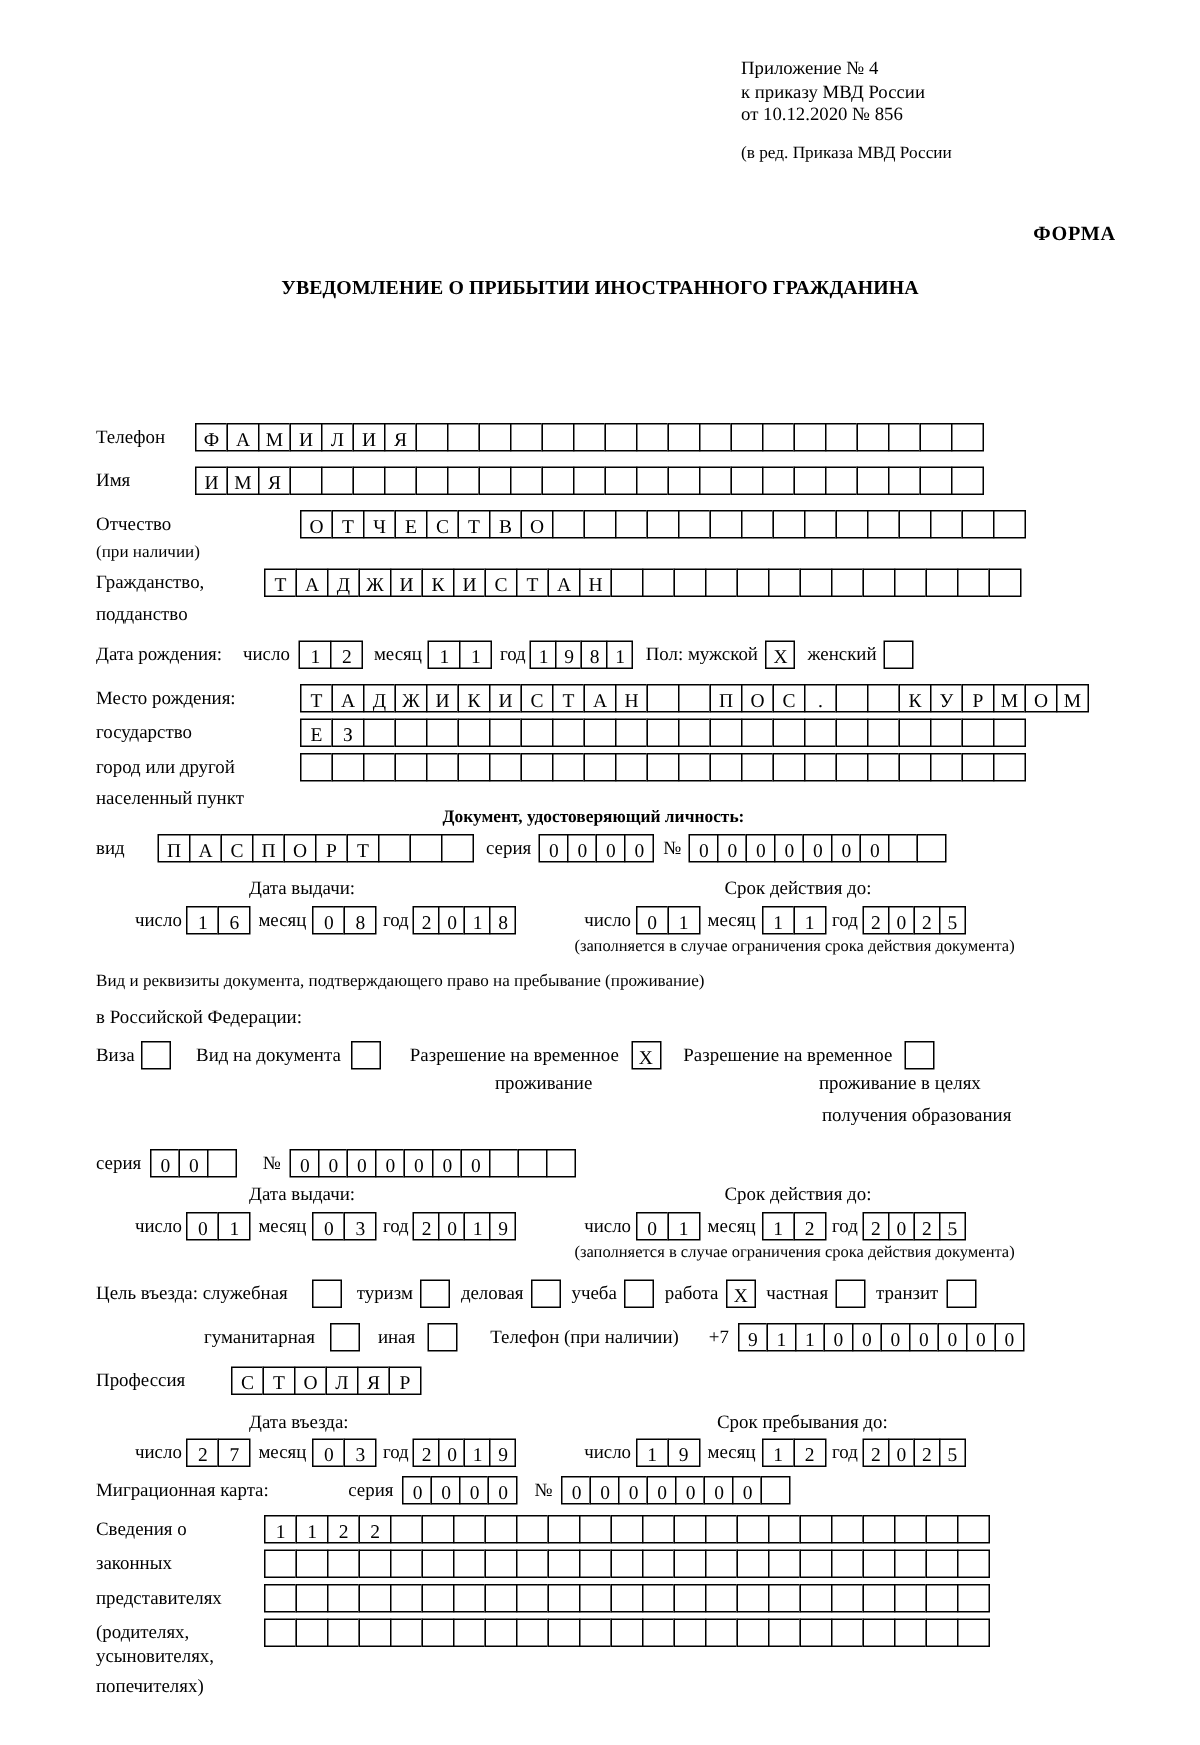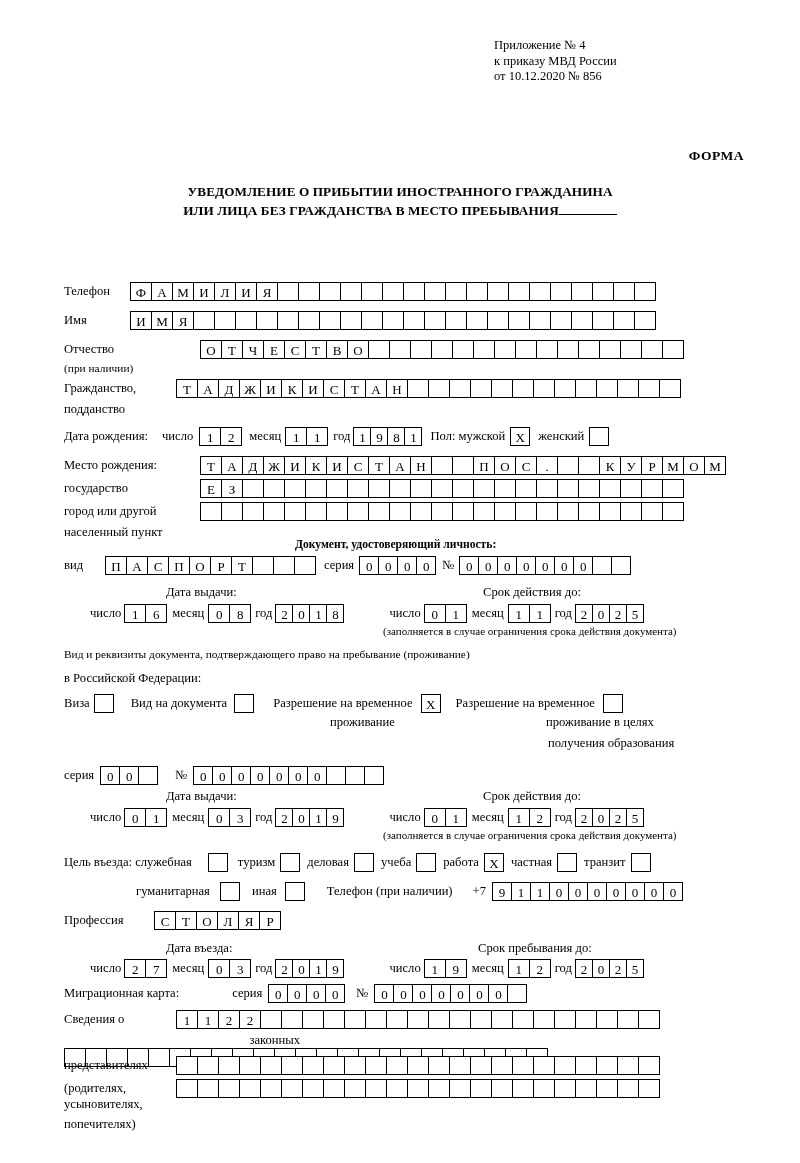--- a/index.html
+++ b/index.html
@@ -111,28 +111,28 @@
 </head>
 <body>
 
 <div class="page">
 
   <div class="hdr">
     <div>Приложение № 4</div>
     <div>к приказу МВД России</div>
     <div>от 10.12.2020 № 856</div>
     <div class="grp2">
+      <div>(в ред. Приказа МВД России</div>
     </div>
   </div>
 
   <div class="forma">ФОРМА</div>
 
   <div class="title">
     <div>УВЕДОМЛЕНИЕ О ПРИБЫТИИ ИНОСТРАННОГО ГРАЖДАНИНА</div>
-    <div><span>ИЛИ ЛИЦА БЕЗ ГРАЖДАНСТВА В МЕСТО ПРЕБЫВАНИЯ</span><span class="ul"></span></div>
   </div>
 
 
   <div class="row" style="top:282px; left:64px;">
     <span class="lbl" style="width:66px;">Телефон</span>
     <span class="cells" id="surname-cells">
         <span class="cell">Ф</span>
         <span class="cell">А</span>
         <span class="cell">М</span>
         <span class="cell">И</span>
@@ -688,21 +688,21 @@
         <span class="cell"></span>
         <span class="cell"></span>
         <span class="cell"></span>
         <span class="cell"></span>
         <span class="cell"></span>
         <span class="cell"></span>
         <span class="cell"></span>
         <span class="cell"></span>
       </span>
   </div>
-  <div class="row" style="top:1033px; left:64px;flex-direction:column;">
+  <div class="row" style="top:1033px; left:64px;">
     <span class="lbl" style="width:112px;">законных</span>
     <span class="cells" id="legal-rep-2-cells">
         <span class="cell"></span>
         <span class="cell"></span>
         <span class="cell"></span>
         <span class="cell"></span>
         <span class="cell"></span>
         <span class="cell"></span>
         <span class="cell"></span>
         <span class="cell"></span>

